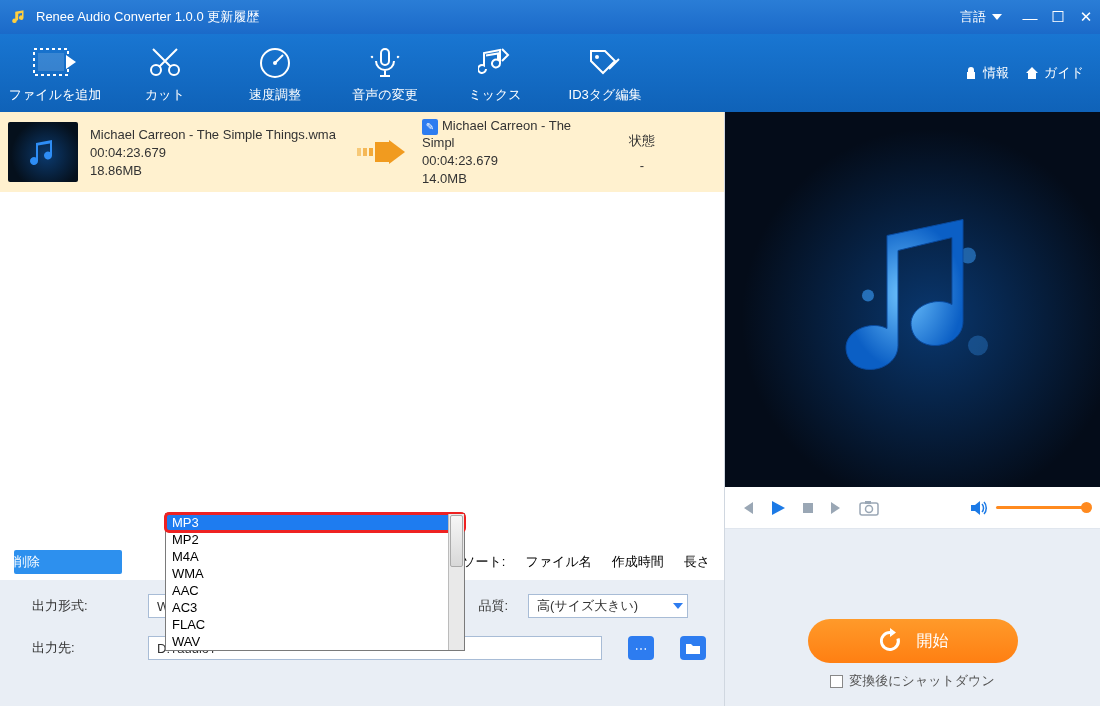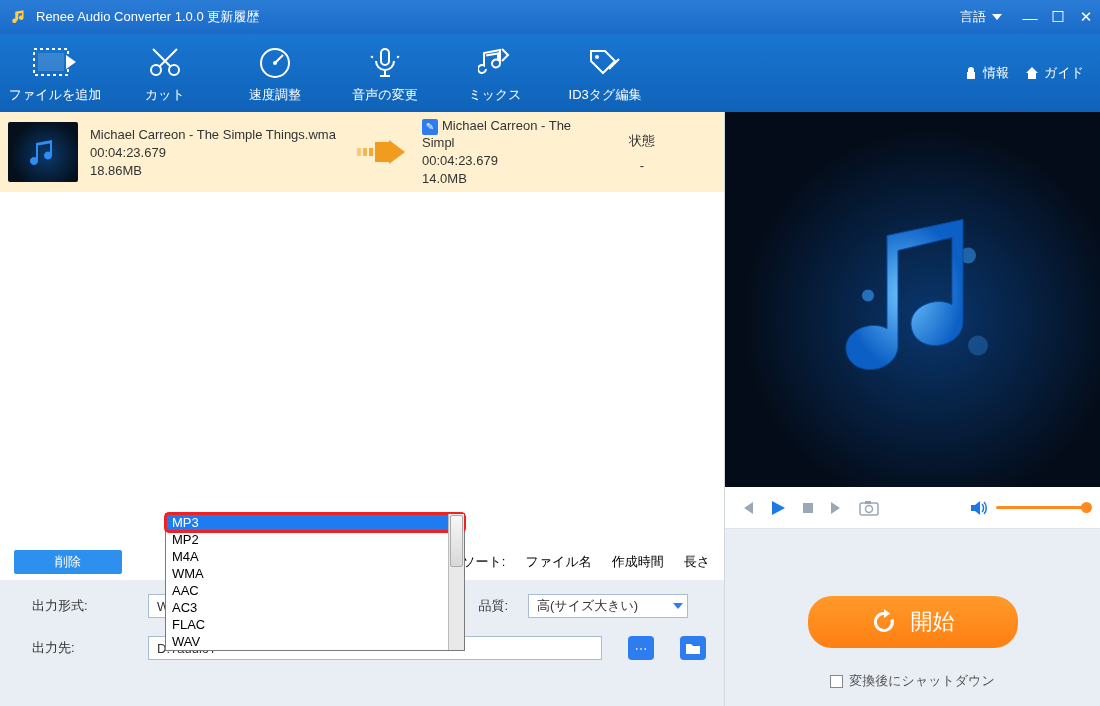--- a/index.html
+++ b/index.html
@@ -38,21 +38,21 @@
 
 .listarea { position:relative; flex:1; }
 .fmt-dropdown { position:absolute; left:140px; top:321px; width:300px; background:#fff; border:1px solid #7a7a7a; font-size:13px; z-index:20;margin-left:25px; }
 .fmt-dropdown .opt { padding:1px 6px; cursor:pointer; }
 .fmt-dropdown .opt.first { background:#1e7cf0; color:#fff; outline:3px solid #e22; outline-offset:-1px; border-radius:3px; }
 .fmt-dropdown .sb { position:absolute; right:0; top:0; bottom:0; width:16px; background:#e9e9e9; border-left:1px solid #bbb; }
 .fmt-dropdown .sb .th { position:absolute; top:1px; left:1px; right:1px; height:52px; background:linear-gradient(#f7f7f7,#d8d8d8); border:1px solid #aaa; border-radius:2px; }
 
 
 .listbar { height:36px; display:flex; align-items:center; font-size:13px; padding:0 14px; gap:20px; }
-.delbtn { width:108px; height:24px; background:#2d90ee; color:#fff; text-align:center; line-height:24px; border-radius:2px; cursor:pointer; }
+.delbtn { width:108px; height:24px; background:#2d90ee; color:#fff; text-align:left; line-height:24px; border-radius:2px; cursor:pointer; }
 .sortlabel { margin-left:auto; }
 .sortopt { cursor:pointer; }
 
 
 .bottom { height:126px; background:#e9eef5; padding:14px 18px 10px 32px; font-size:13px; color:#333; display:flex; flex-direction:column; gap:18px; position:relative; }
 .row { display:flex; align-items:center; gap:20px; }
 .lblcol { width:96px; }
 .combo { position:relative; height:24px; border:1px solid #a8bcd6; background:#fff; display:flex; align-items:center; padding:0 22px 0 8px; cursor:pointer; }
 .combo .dd { position:absolute; right:4px; top:50%; transform:translateY(-50%); width:0; height:0; border-left:5px solid transparent; border-right:5px solid transparent; border-top:6px solid #2d7cf0; }
 .pathbox { height:24px; border:1px solid #a8bcd6; background:#fff; display:flex; align-items:center; padding:0 8px; flex:1; max-width:490px; }
@@ -63,22 +63,22 @@
 .note-big { position:absolute; left:50%; top:50%; transform:translate(-50%,-55%); }
 .playbar { height:42px; display:flex; align-items:center; padding:0 14px; gap:14px; color:#6a7a8c; border-bottom:1px solid #e0e6ee; }
 .pbtn { cursor:pointer; display:flex; align-items:center; }
 .pbtn.play { color:#1c7ae6; }
 .vol { display:flex; align-items:center; gap:8px; margin-left:auto; color:#1c7ae6; }
 .volbar { width:90px; height:3px; background:#ff8a1f; position:relative; border-radius:2px; }
 .volbar .knob { position:absolute; right:-6px; top:-4px; width:11px; height:11px; border-radius:50%; background:#ff8a1f; }
 
 
 .startarea { flex:1; display:flex; flex-direction:column; align-items:center; justify-content:flex-end; padding-bottom:16px; background:#e9eef5; }
-.startbtn { width:210px; height:52px; background:linear-gradient(#ff9a2a,#ff7f12); border-radius:24px; color:#fff; font-size:22px; display:flex; align-items:center; justify-content:center; gap:14px; cursor:pointer; }
-.shut { margin-top:24px; font-size:13px; color:#555; display:flex; align-items:center; gap:6px; cursor:pointer; }
+.startbtn { width:210px; height:44px; background:linear-gradient(#ff9a2a,#ff7f12); border-radius:24px; color:#fff; font-size:16px; display:flex; align-items:center; justify-content:center; gap:14px; cursor:pointer; }
+.shut { margin-top:9px; font-size:13px; color:#555; display:flex; align-items:center; gap:6px; cursor:pointer; }
 .shut .cb { width:13px; height:13px; border:1px solid #888; background:#fff; }
 
 svg { display:block; }
 </style>
 </head>
 <body>
 
 <div class="titlebar">
   <svg class="logo" viewBox="0 0 24 24">
       <path fill="#ffcf3f" d="M9 17a3 3 0 1 1-2-2.8V5l11-2v10.2A3 3 0 1 1 16 10V6.5L11 7.5V14a3 3 0 0 1-2 3Z"></path>

